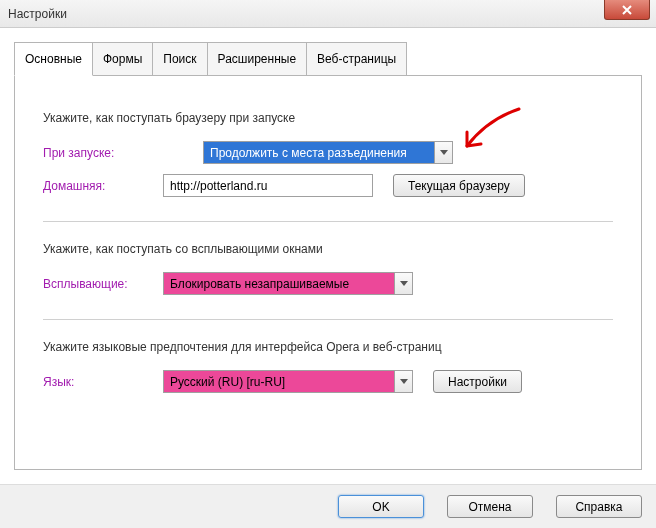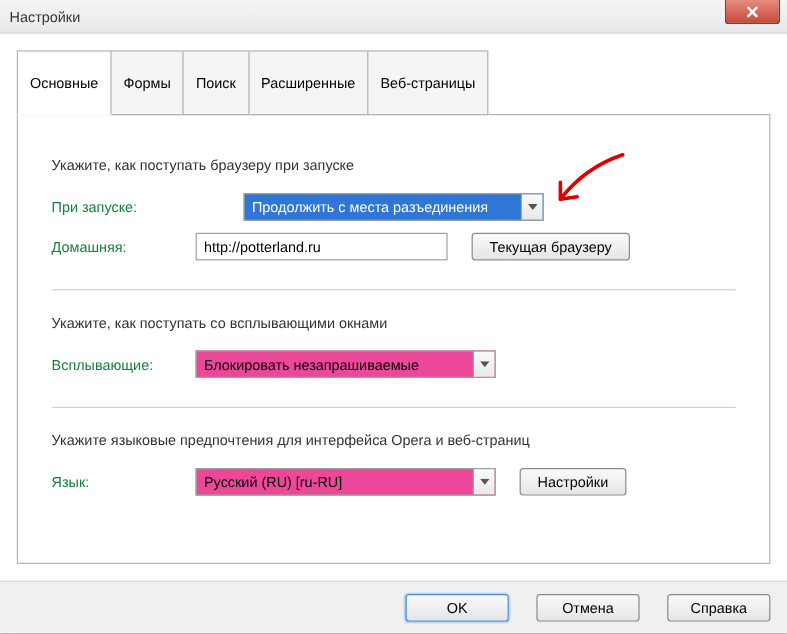--- a/index.html
+++ b/index.html
@@ -63,21 +63,21 @@
       display: flex;
       flex-direction: column;
     }
     .tabs {
       display: flex;
       margin-bottom: -1px;
       z-index: 2;
       position: relative;
     }
     .tab {
-      padding: 19px 10px;
+      padding: 9px 10px;
       border: 1px solid #b5b5b5;
       border-bottom: 1px solid #b5b5b5;
       background: #f5f5f5;
       font-size: 12px;
       cursor: pointer;
       margin-right: -1px;
     }
     .tab.active {
       background: #fff;
       border-bottom: 1px solid #fff;
@@ -96,21 +96,21 @@
       margin-bottom: 16px;
     }
     .row {
       display: flex;
       align-items: center;
       margin-bottom: 10px;
     }
     .label {
       width: 120px;
       font-size: 12px;
-      color: #15803d;
+      color: #a21caf;
     }
     .select {
       position: relative;
       width: 250px;
       height: 23px;
       border: 1px solid #a0a0a0;
       background: #ec4899;
       display: flex;
       align-items: center;
       padding: 0 6px;

